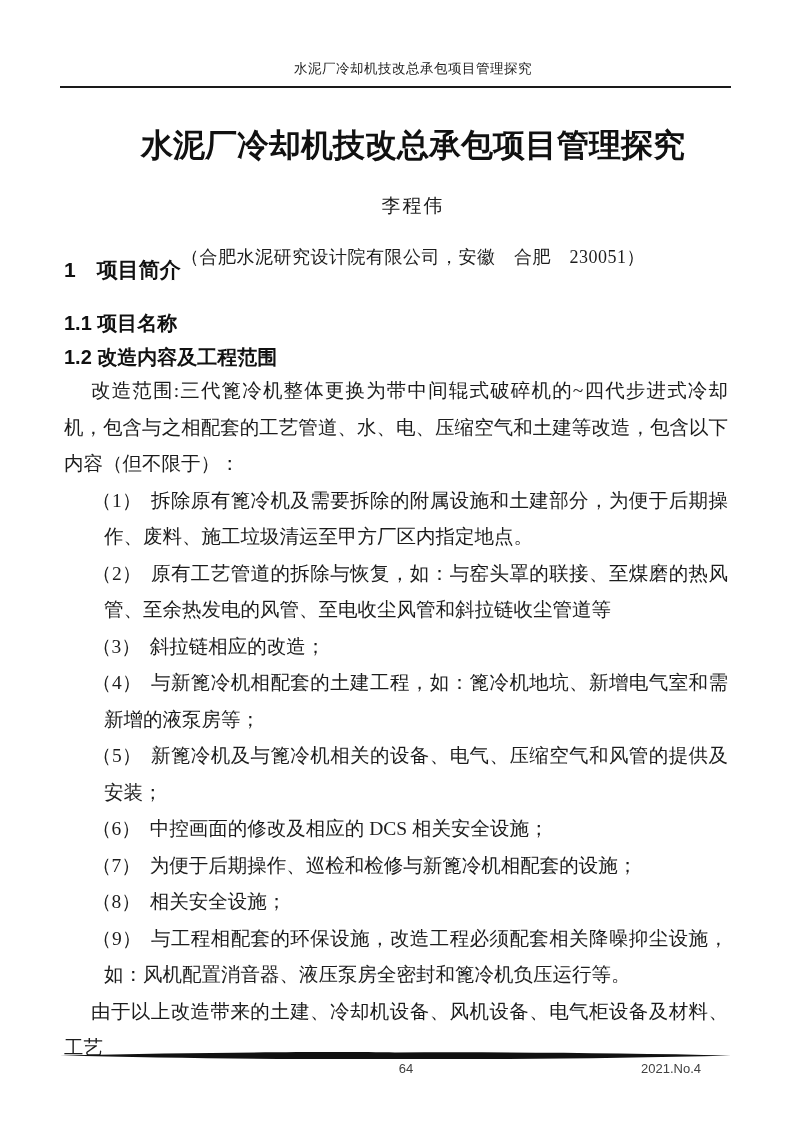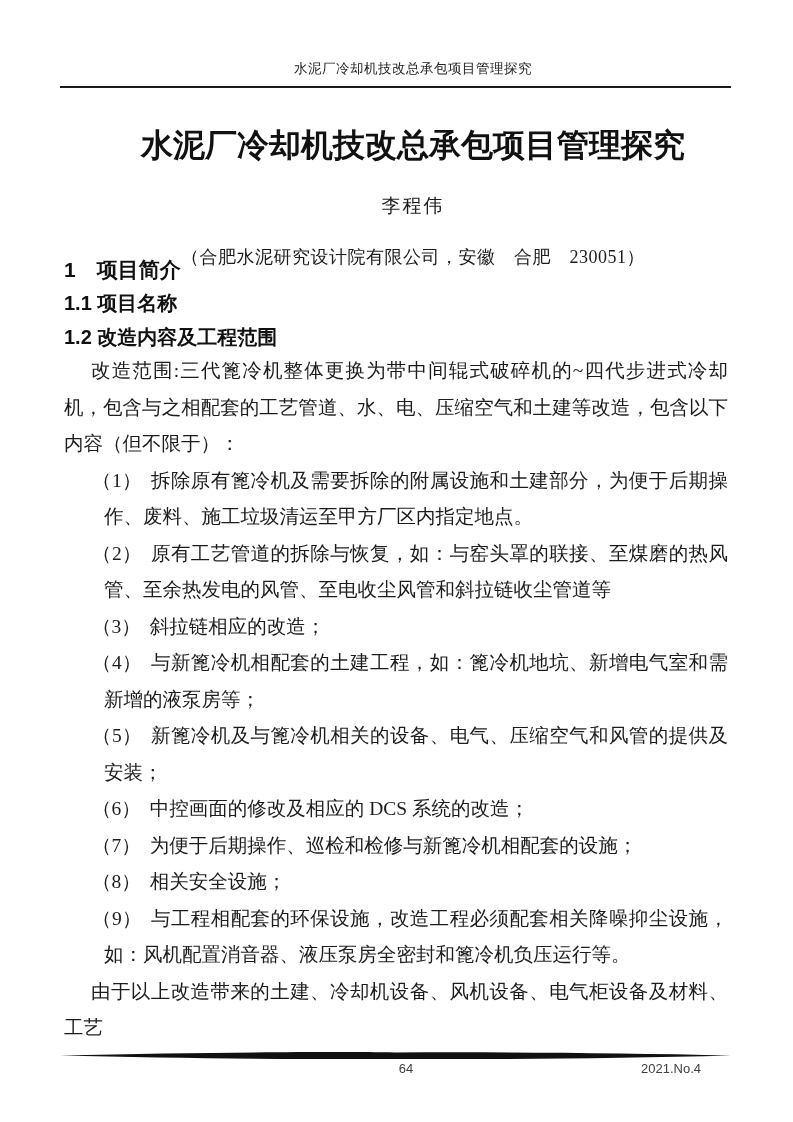--- a/index.html
+++ b/index.html
@@ -81,21 +81,21 @@
   }
   .h-level2 {
     margin: 0;
     font-family: "Liberation Sans", sans-serif;
     font-weight: 700;
     font-size: 20px;
     line-height: 28px;
     color: #111;
     white-space: pre-wrap;
   }
-  .h-1-1 { margin-top: 4px; }
+  .h-1-1 { margin-top: 24px; }
   .p-project {
     margin: 10px 0 0 0;
     font-size: 19.5px;
     line-height: 28px;
     text-indent: 27px;
   }
   .h-1-2 { margin-top: 6px; }
   .paragraph {
     margin: 2px 0 0 0;
     font-size: 19.5px;
@@ -175,21 +175,21 @@
       <div class="item">
         <span class="num">（3）</span><span class="item-text">斜拉链相应的改造；</span>
       </div>
       <div class="item">
         <span class="num">（4）</span><span class="item-text">与新篦冷机相配套的土建工程，如：篦冷机地坑、新增电气室和需新增的液泵房等；</span>
       </div>
       <div class="item">
         <span class="num">（5）</span><span class="item-text">新篦冷机及与篦冷机相关的设备、电气、压缩空气和风管的提供及安装；</span>
       </div>
       <div class="item">
-        <span class="num">（6）</span><span class="item-text">中控画面的修改及相应的 DCS 系统的改造；</span>
+        <span class="num">（6）</span><span class="item-text">中控画面的修改及相应的 DCS 相关安全设施；</span>
       </div>
       <div class="item">
         <span class="num">（7）</span><span class="item-text">为便于后期操作、巡检和检修与新篦冷机相配套的设施；</span>
       </div>
       <div class="item">
         <span class="num">（8）</span><span class="item-text">相关安全设施；</span>
       </div>
       <div class="item">
         <span class="num">（9）</span><span class="item-text">与工程相配套的环保设施，改造工程必须配套相关降噪抑尘设施，如：风机配置消音器、液压泵房全密封和篦冷机负压运行等。</span>
       </div>

